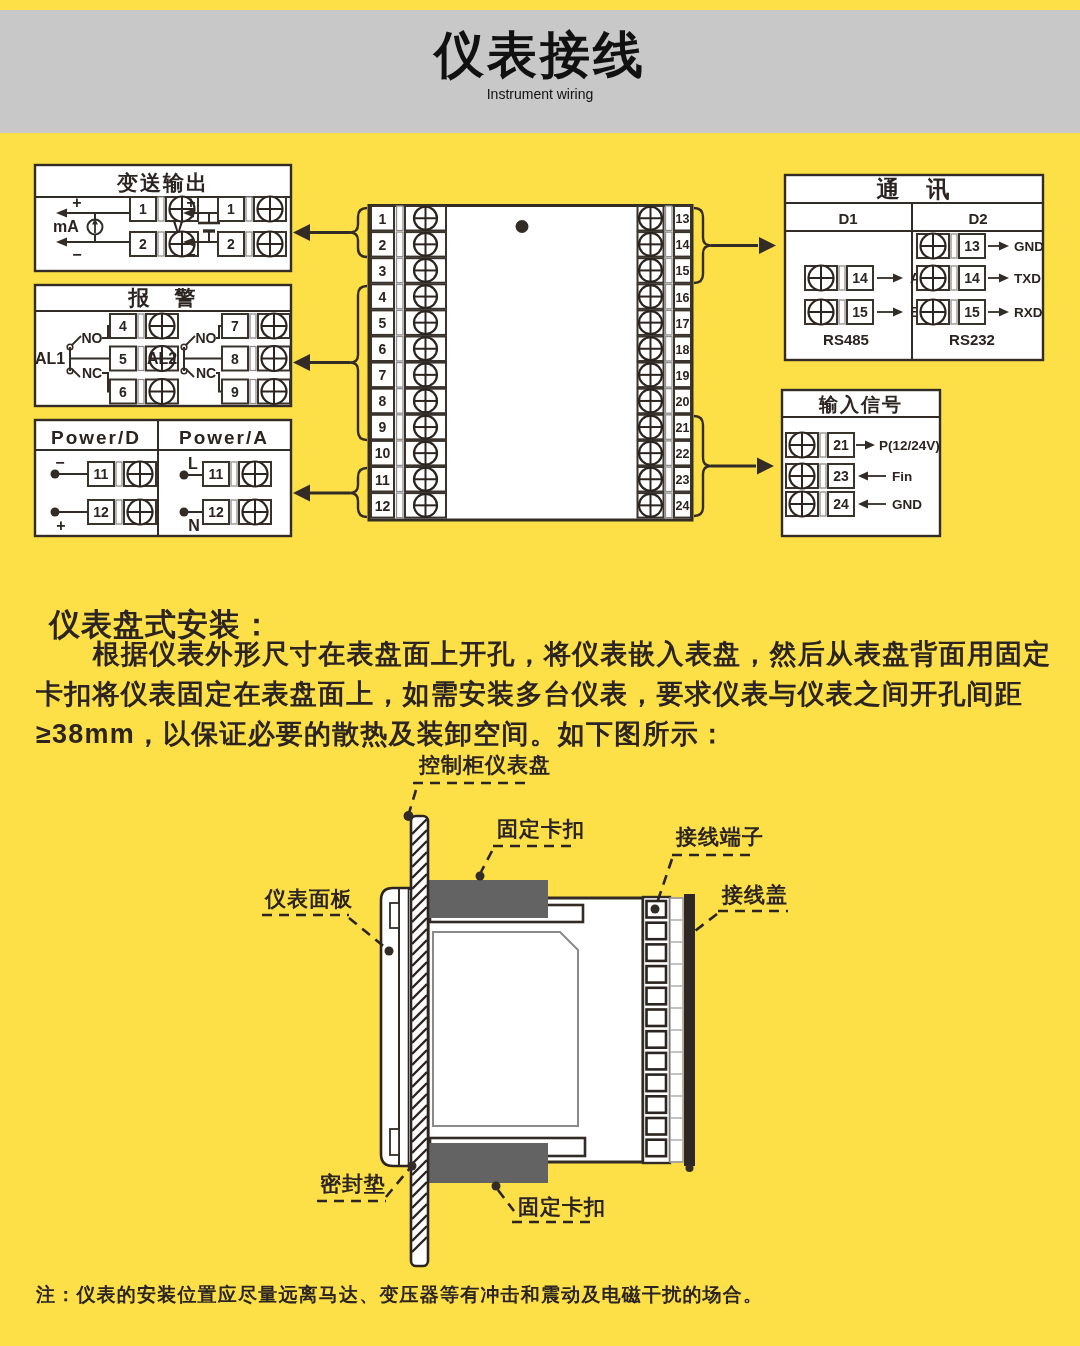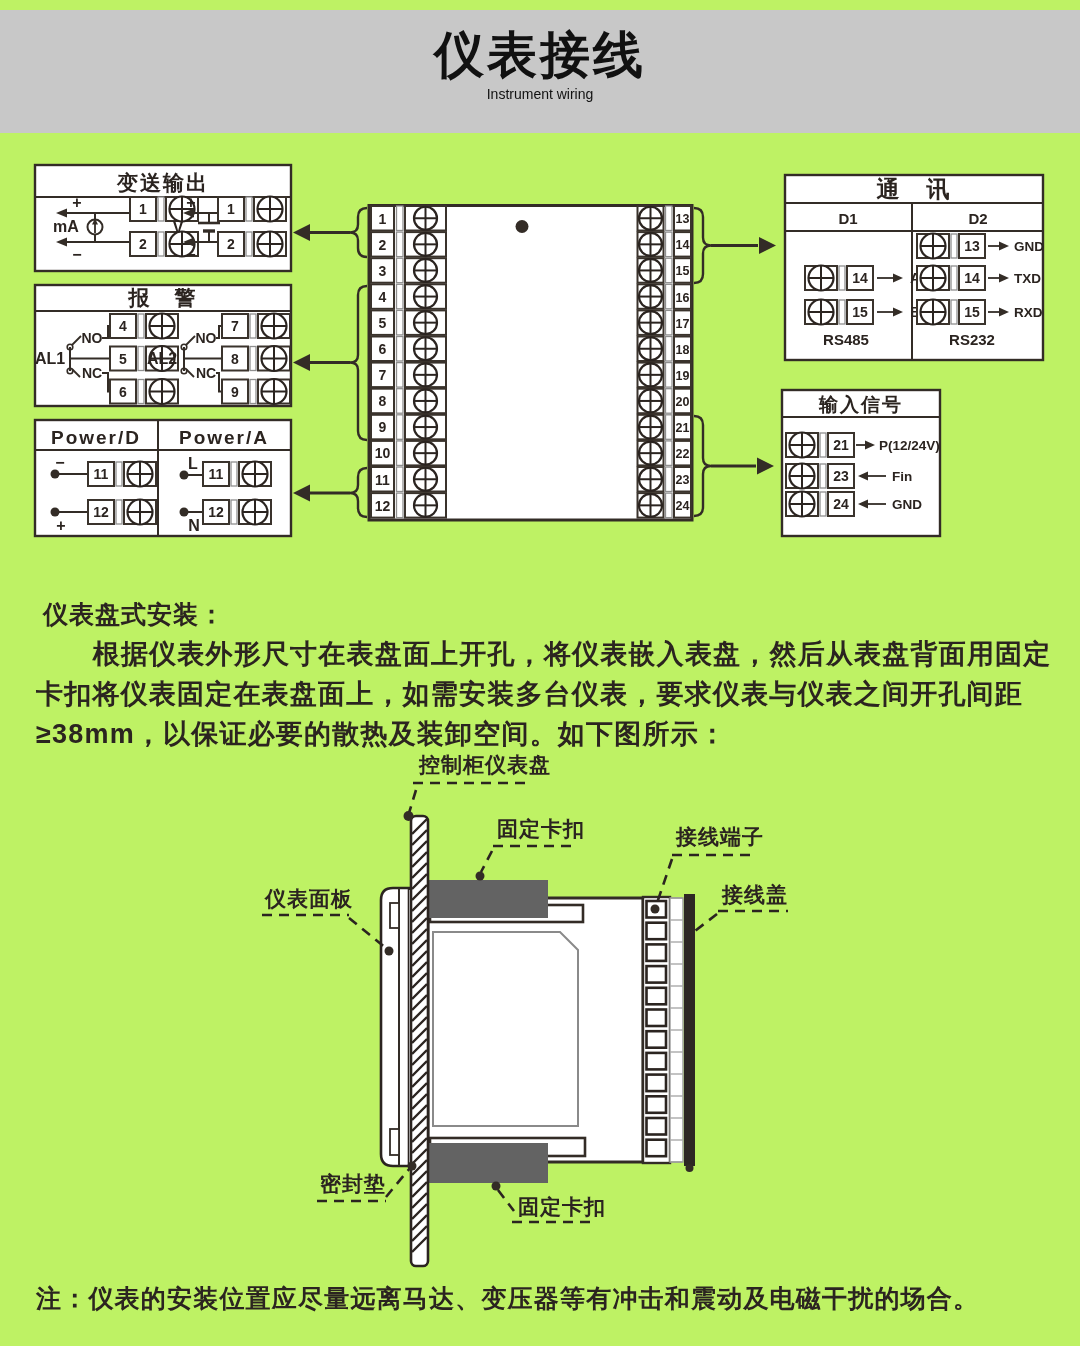--- a/index.html
+++ b/index.html
@@ -1,24 +1,24 @@
 <!DOCTYPE html>
 <html><head>
 <meta charset="utf-8">
 <style>
   html,body{margin:0;padding:0;background:#fff;}
-  .page{position:relative;width:1080px;height:1346px;background:#bef264;overflow:hidden;
+  .page{position:relative;width:1080px;height:1346px;background:#fde047;overflow:hidden;
         font-family:"Liberation Sans","DejaVu Sans",sans-serif;color:#2b2420;}
   .band{position:absolute;top:10px;left:0;width:1080px;height:123px;background:#c8c8c8;text-align:center;}
   .h-title{font-size:50px;font-weight:700;letter-spacing:3px;padding-top:18px;line-height:54px;color:#111;}
   .h-sub{font-size:14px;line-height:24px;margin-top:0;color:#111;}
-  .sec-head{position:absolute;left:33px;top:588px;margin:10px;font-size:25px;font-weight:700;letter-spacing:1px;}
+  .sec-head{position:absolute;left:33px;top:588px;margin:16px;font-size:31px;font-weight:700;letter-spacing:1px;}
   .body-par{position:absolute;left:36px;top:634px;width:1032px;margin:0;font-size:27px;line-height:40px;
             letter-spacing:1.2px;text-indent:2.1em;font-weight:700;}
-  .note{position:absolute;left:36px;top:1282px;margin:0;font-size:25px;font-weight:600;letter-spacing:1.2px;}
+  .note{position:absolute;left:36px;top:1282px;margin:0;font-size:19px;font-weight:600;letter-spacing:1.2px;}
   svg.abs{position:absolute;left:0;}
   
   .bx{fill:#fff;stroke:#332c26;stroke-width:2.4;}
   .ln{stroke:#332c26;stroke-width:2;fill:none;}
   .ln15{stroke:#332c26;stroke-width:1.8;fill:none;}
   .ln3{stroke:#332c26;stroke-width:3.2;fill:none;}
   .sep{stroke:#332c26;stroke-width:2;fill:none;}
   .fillk{fill:#332c26;stroke:none;}
   .cell{fill:#fff;stroke:#3a332c;stroke-width:2;}
   .cellg{fill:#fff;stroke:#8f8f8f;stroke-width:1.3;}

